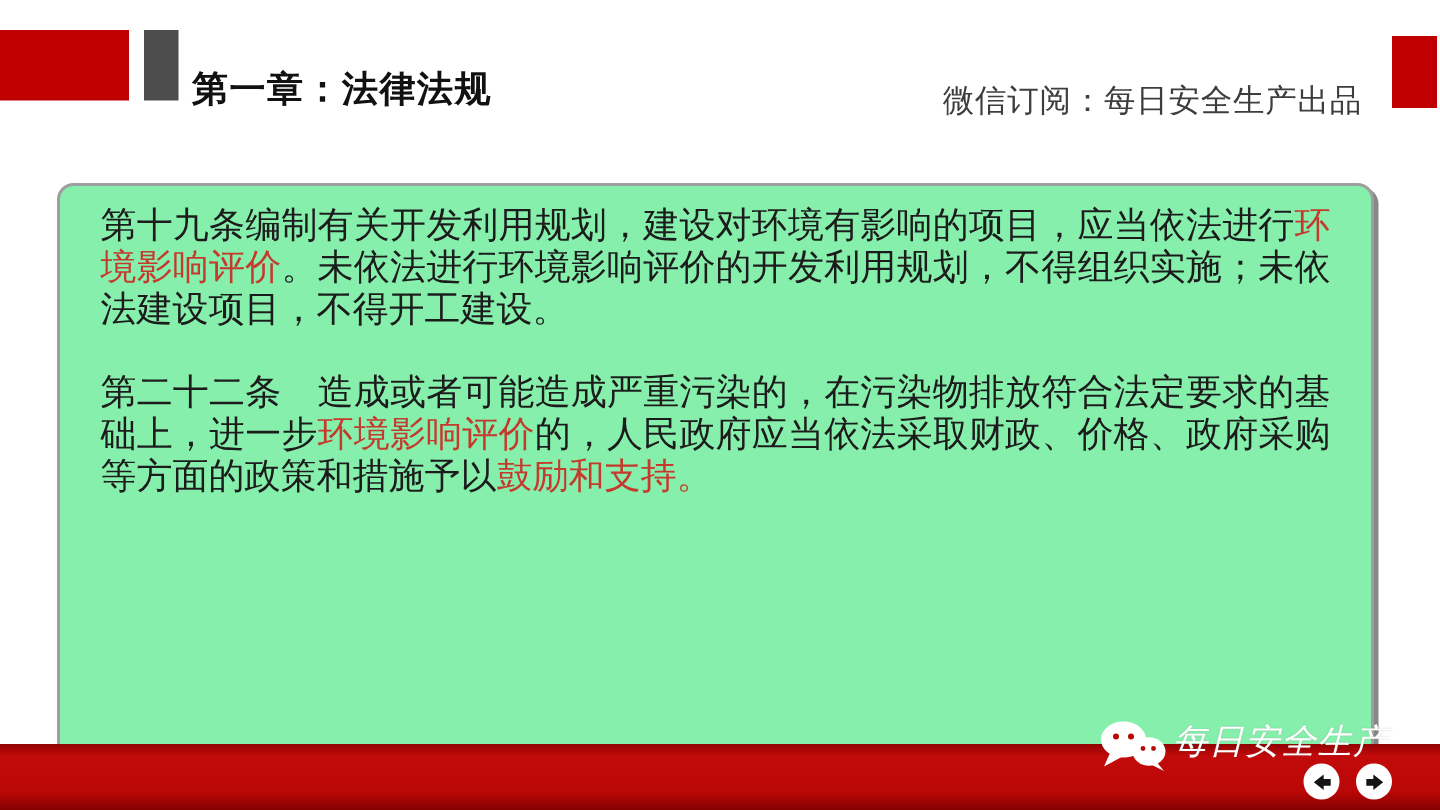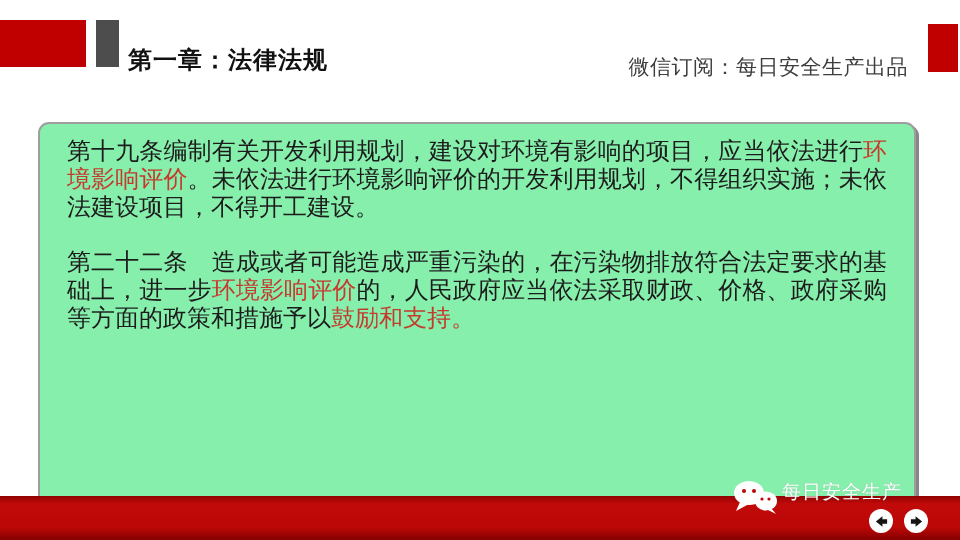--- a/index.html
+++ b/index.html
@@ -33,23 +33,24 @@
   .legal-text p{margin:0;}
   .legal-text p:first-child{margin-bottom:27px;}
   .legal-text .hl{color:var(--hl);}
   
   .footer-bar{
     position:absolute;left:0;top:496px;width:960px;height:44px;
     background:linear-gradient(180deg,#8f0202 0%,#c20a0a 18%,#bb0707 72%,#840000 100%);
   }
   .brand-logo{position:absolute;left:732px;top:480px;width:46px;height:32px;}
   .brand-text{
-    position:absolute;left:782px;top:479px;font-size:19px;letter-spacing:1px;
+    position:absolute;left:782px;top:479px;font-size:23px;letter-spacing:1px;
     color:#ffffff;white-space:nowrap;
     text-shadow:0 0 1px rgba(130,130,130,0.45);
+    font-style:italic;
   }
   .nav-btn{
     position:absolute;top:509px;width:24px;height:24px;border:none;padding:0;
     border-radius:50%;background:#ffffff;cursor:pointer;
     display:grid;place-items:center;
   }
   .nav-prev{left:869px;}
   .nav-next{left:904px;}
   .nav-btn svg{display:block;}
 </style>

